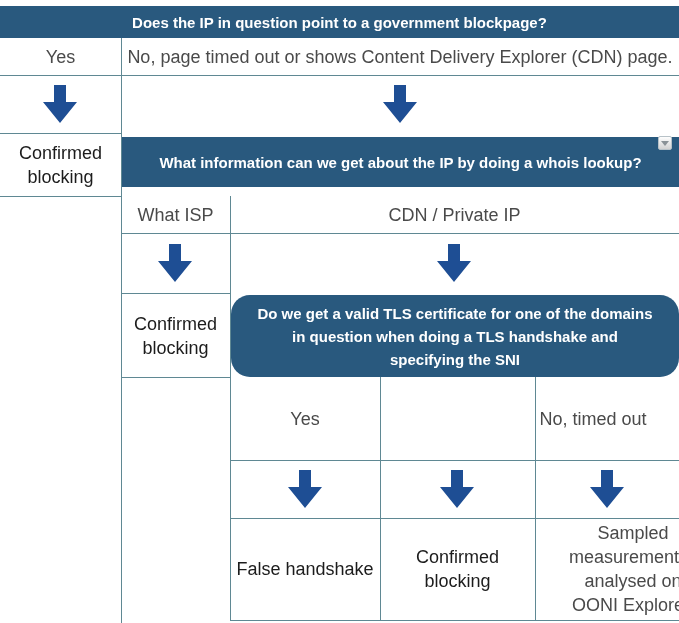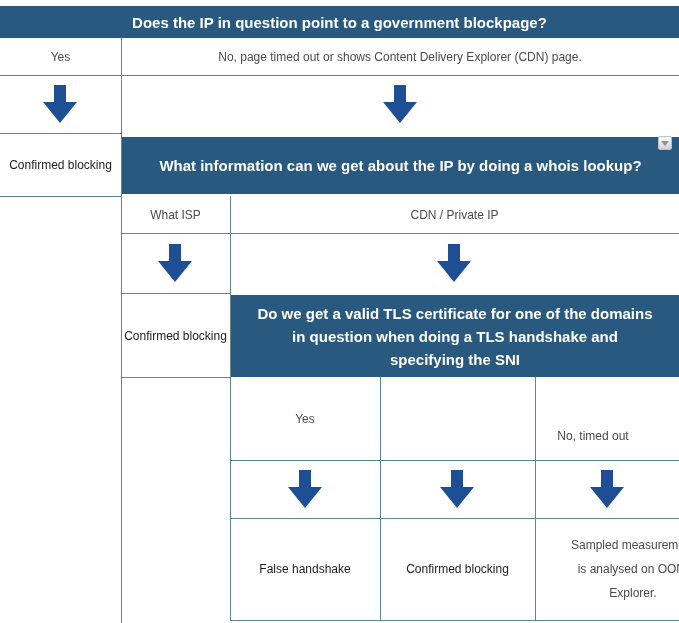--- a/index.html
+++ b/index.html
@@ -6,40 +6,40 @@
   #stage{
     position:relative;width:679px;height:623px;background:#ffffff;overflow:hidden;
     font-family:"Liberation Sans","DejaVu Sans",sans-serif;
   }
   .bar{
     position:absolute;background:#29597e;color:#ffffff;font-weight:bold;
     font-size:15px;line-height:23px;display:flex;align-items:center;
     justify-content:center;text-align:center;box-sizing:border-box;
   }
   .cell{
-    position:absolute;color:#4a4a4a;font-size:12px;line-height:24px;
+    position:absolute;color:#4a4a4a;font-size:18px;line-height:24px;
     display:flex;align-items:center;justify-content:center;text-align:center;
     box-sizing:border-box;
   }
   .cell.bold{font-weight:normal;color:#1c1c1c;}
   .vline{position:absolute;width:1px;background:#5f8893;}
   .hline{position:absolute;height:1px;background:#5f8893;}
   .arrow{position:absolute;width:34px;height:38px;}
   .arrow svg{display:block;width:34px;height:38px;}
   #dropdown-btn{
     position:absolute;left:658px;top:136px;width:14px;height:14px;
     background:linear-gradient(#fefefe,#d2d2d2);border:1px solid #b8c2c8;
     border-radius:2px;box-sizing:border-box;cursor:pointer;
     display:flex;align-items:center;justify-content:center;
   }
   #dropdown-btn .tri{
     width:0;height:0;border-left:4px solid transparent;
     border-right:4px solid transparent;border-top:5px solid #8a9297;
   }
-  .pad{padding:0 22px;}
+  .pad{padding:0 22px;border-radius:19px;}
 </style>
 </head>
 <body>
 
 <div id="stage">
 
   <div class="vline" style="left:121px;top:38px;height:585px;"></div>
   <div class="vline" style="left:230px;top:196px;height:425px;"></div>
   <div class="vline" style="left:380px;top:377px;height:244px;"></div>
   <div class="vline" style="left:535px;top:377px;height:244px;"></div>
@@ -50,41 +50,41 @@
   <div class="hline" style="top:293px;left:121px;width:109px;"></div>
   <div class="hline" style="top:377px;left:121px;width:109px;"></div>
   <div class="hline" style="top:460px;left:230px;width:449px;"></div>
   <div class="hline" style="top:518px;left:230px;width:449px;"></div>
   <div class="hline" style="top:620px;left:230px;width:449px;"></div>
 
   <div class="bar" style="left:0;top:6px;width:679px;height:32px;">
     <span>Does the IP in question point to a government blockpage?</span>
   </div>
 
-  <div class="bar" style="left:122px;top:137px;width:557px;height:57px;">
+  <div class="bar" style="left:122px;top:137px;width:557px;height:50px;">
     <span>What information can we get about the IP by doing a whois lookup?</span>
   </div>
   <div id="dropdown-btn">
     <span class="tri"></span>
   </div>
 
   <div class="bar pad" style="left:231px;top:295px;width:448px;height:82px;">
     <span>Do we get a valid TLS certificate for one of the domains in question when doing a TLS handshake and specifying the SNI</span>
   </div>
 
   <div class="cell" style="left:0;top:38px;width:121px;height:37px;">Yes</div>
   <div class="cell" style="left:121px;top:38px;width:558px;height:37px;">No, page timed out or shows Content Delivery Explorer (CDN) page.</div>
   <div class="cell bold" style="left:0;top:134px;width:121px;height:62px;">Confirmed blocking</div>
 
   <div class="cell" style="left:121px;top:197px;width:109px;height:36px;">What ISP</div>
   <div class="cell" style="left:230px;top:197px;width:449px;height:36px;text-align:center;">CDN / Private IP</div>
   <div class="cell bold" style="left:121px;top:294px;width:109px;height:83px;">Confirmed blocking</div>
 
   <div class="cell" style="left:230px;top:378px;width:150px;height:82px;">Yes</div>
-  <div class="cell" style="left:535px;top:378px;width:116px;height:82px;margin-top:17px;">No, timed out</div>
+  <div class="cell" style="left:535px;top:378px;width:116px;height:82px;">No, timed out</div>
 
   <div class="cell bold" style="left:230px;top:518px;width:150px;height:102px;">False handshake</div>
   <div class="cell bold pad" style="left:380px;top:518px;width:155px;height:102px;">Confirmed blocking</div>
   <div class="cell" style="left:561px;top:518px;width:144px;height:102px;padding:0 6px;">Sampled measurement is analysed on OONI Explorer.</div>
 
   <div class="arrow" style="left:43px;top:85px;">
     <svg viewBox="0 0 34 38">
         <path fill="#1e4e94" d="M11 0h12v17h11L17 38 0 17h11Z"></path>
       </svg>
   </div>

